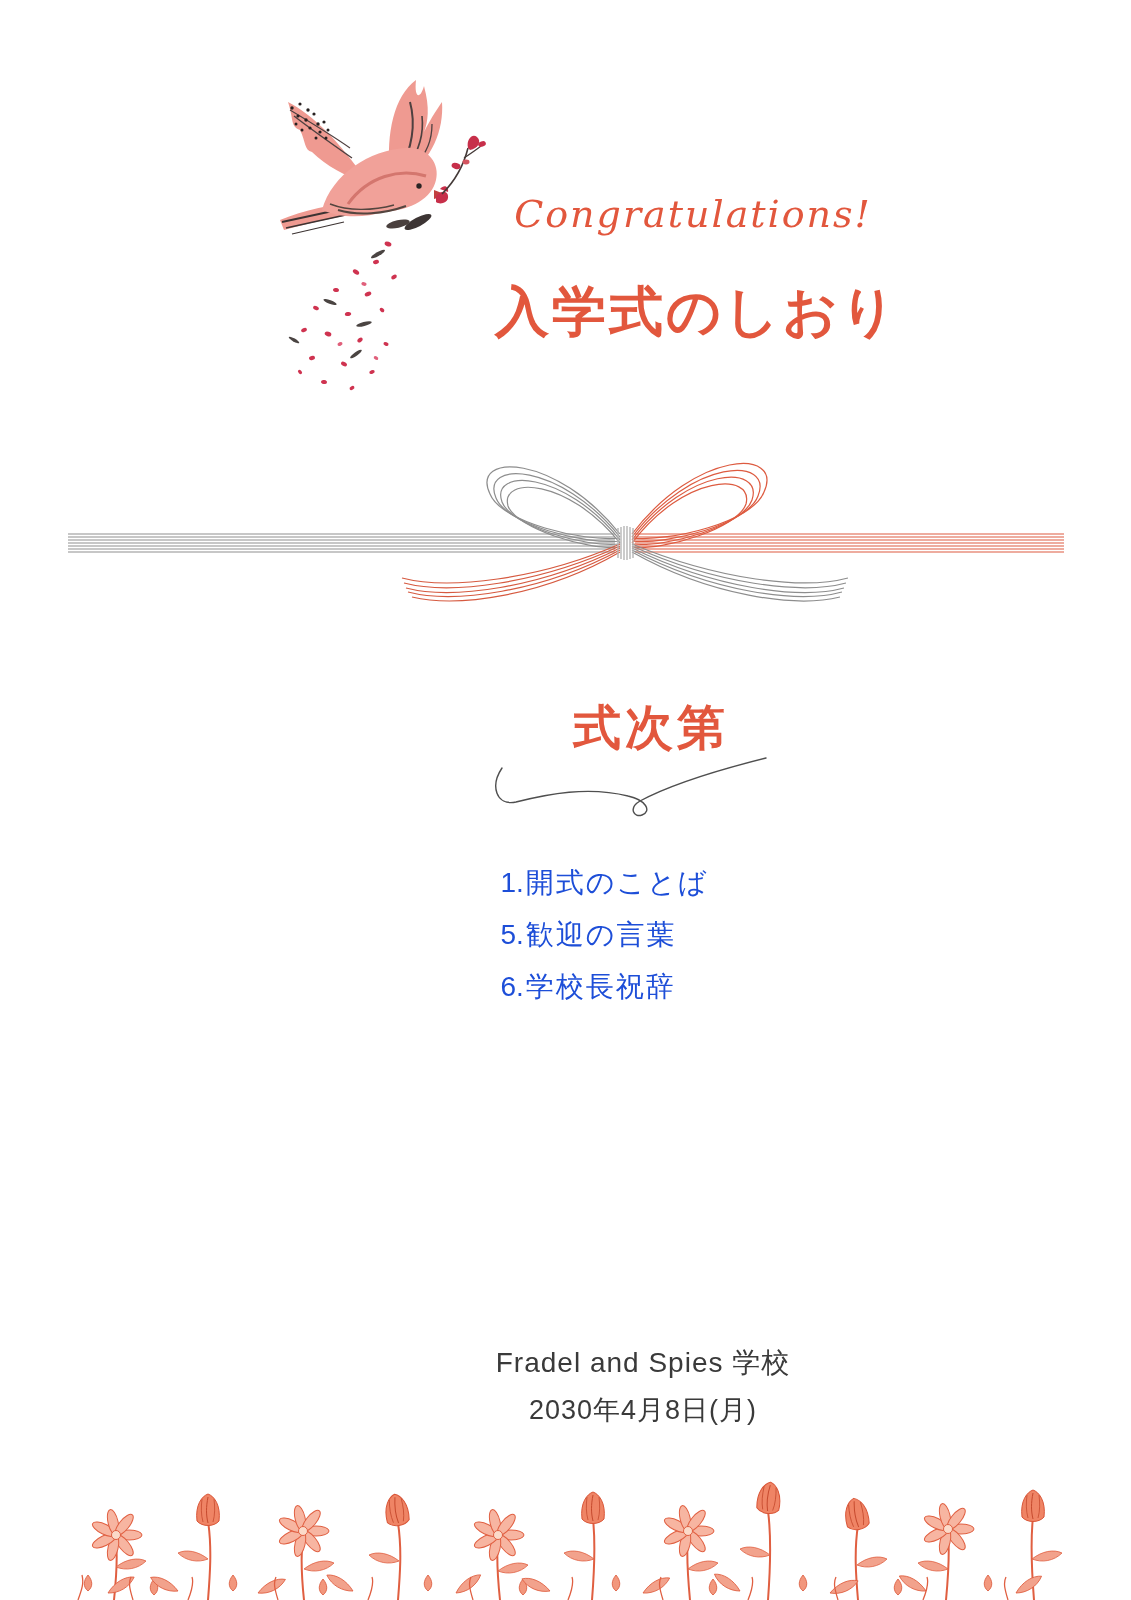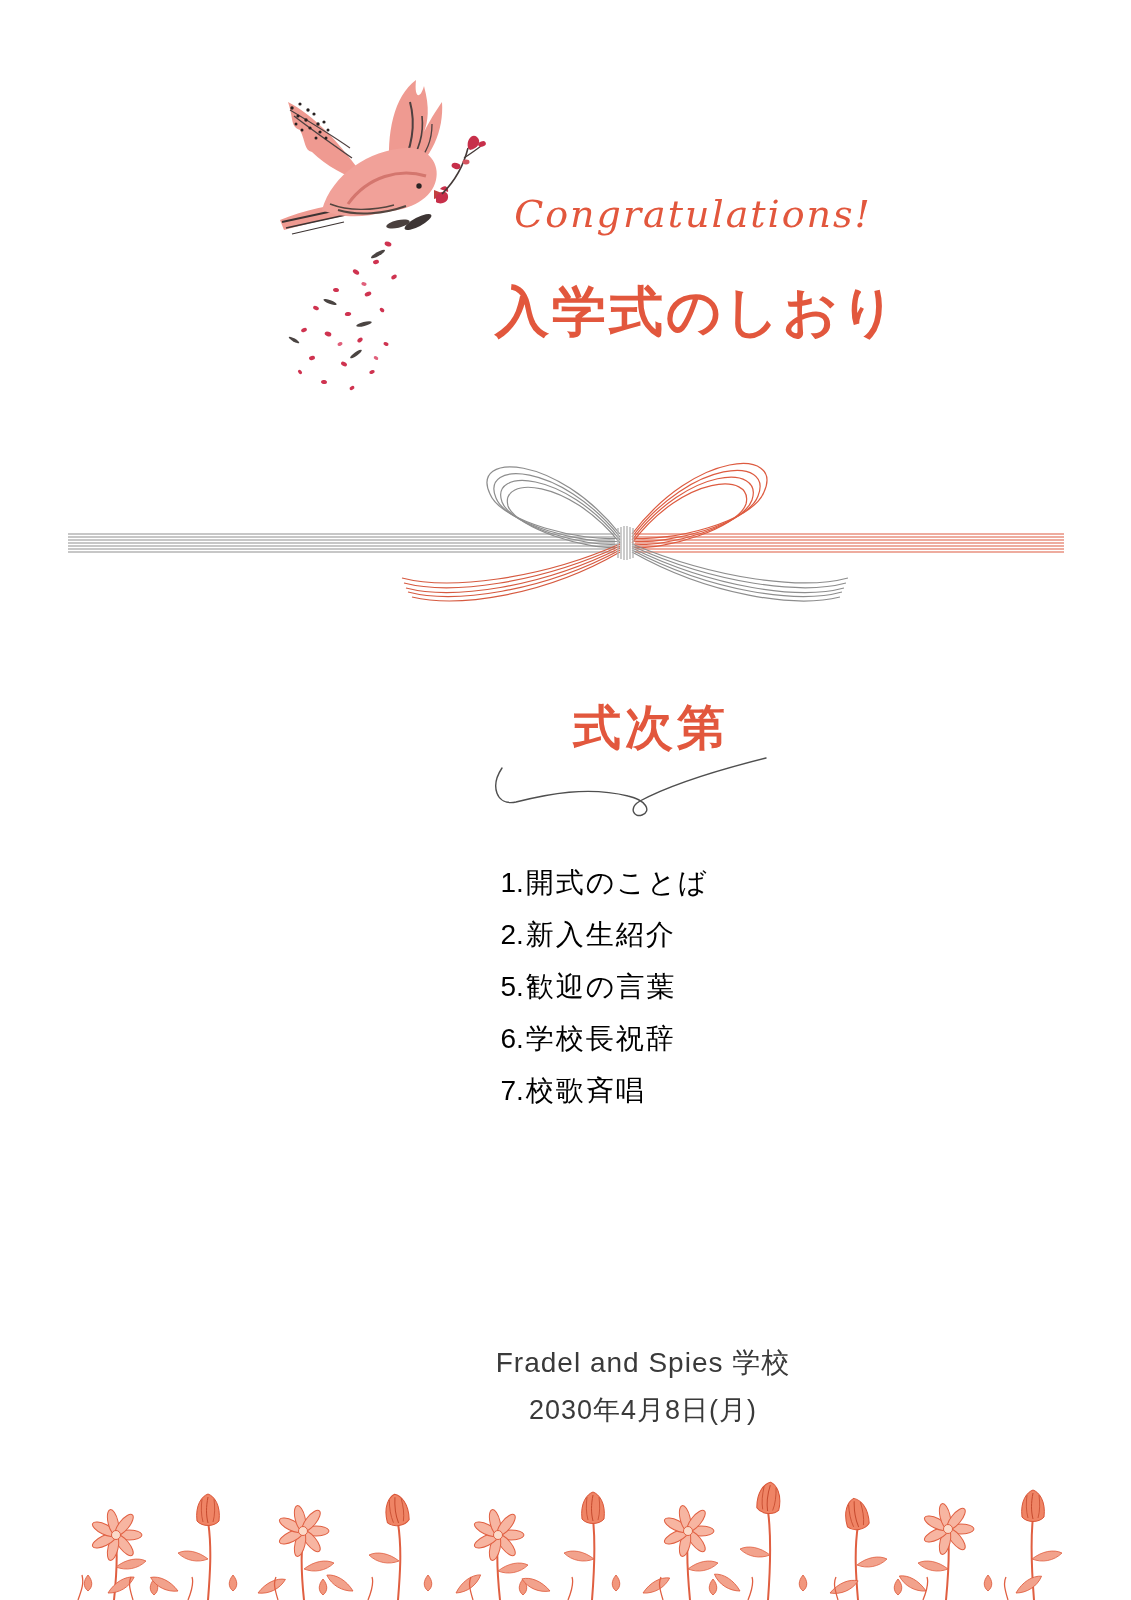--- a/index.html
+++ b/index.html
@@ -41,21 +41,21 @@
     font-size:48px;
     font-weight:600;
     letter-spacing:4px;
     color:#e2573d;
     white-space:nowrap;
   }
   .program-list{
     top:868px;left:433px;
     font-size:28px;
     line-height:29px;
-    color:#000000;
+    color:#1d4ed8;
   }
   .program-item{margin-bottom:23px;letter-spacing:2px;white-space:nowrap;}
   .program-item .num{letter-spacing:0;margin-right:2px;}
   .footer-school{
     top:1344px;left:0;width:1131px;
     text-align:center;padding-left:10px;
     font-size:28px;letter-spacing:1px;color:#3a3a3a;white-space:nowrap;
   }
   .footer-date{
     top:1392px;left:0;width:1131px;
@@ -223,24 +223,22 @@
   </svg>
 
   <div class="abs section-heading">式次第</div>
 
   <svg class="abs" style="left:420px;top:748px;" width="290" height="75" viewBox="0 0 290 75">
     <path d="M14,20 C2,38 8,58 28,54 C60,46 100,38 140,48 C158,52 164,63 154,67 C146,70 140,60 152,53 C180,38 230,22 278,10" stroke="#4f4f4f" stroke-width="1.4" fill="none" stroke-linecap="round"></path>
   </svg>
 
   <div class="abs program-list">
     <div class="program-item"><span class="num">1.</span><span>開式のことば</span></div>
-    <div class="program-item"><span class="num">2.</span><span>新入生紹介</span></div>
     <div class="program-item"><span class="num">5.</span><span>歓迎の言葉</span></div>
     <div class="program-item"><span class="num">6.</span><span>学校長祝辞</span></div>
-    <div class="program-item"><span class="num">7.</span><span>校歌斉唱</span></div>
   </div>
 
   <div class="abs footer-school">Fradel and Spies 学校</div>
   <div class="abs footer-date">2030年4月8日(月)</div>
 
   <svg class="abs" style="left:0;bottom:0;" width="1131" height="125" viewBox="0 0 1131 125">
     <defs>
       <g id="daisy">
         <g fill="#f7b5a1" stroke="#e05f41" stroke-width="1">
           <ellipse cx="13" cy="0" rx="13" ry="5"></ellipse>

